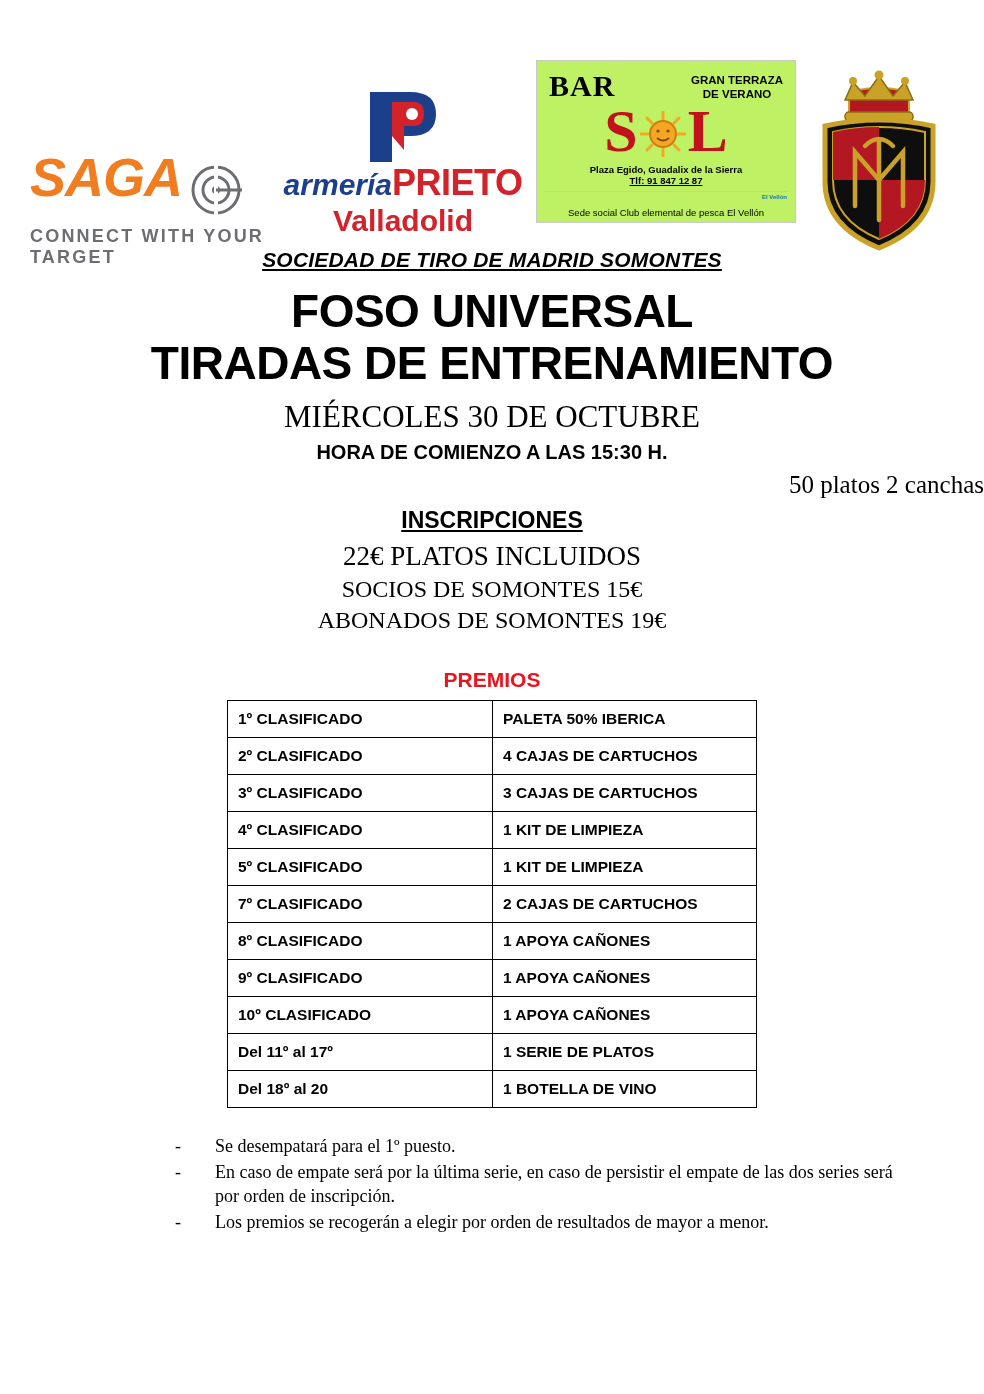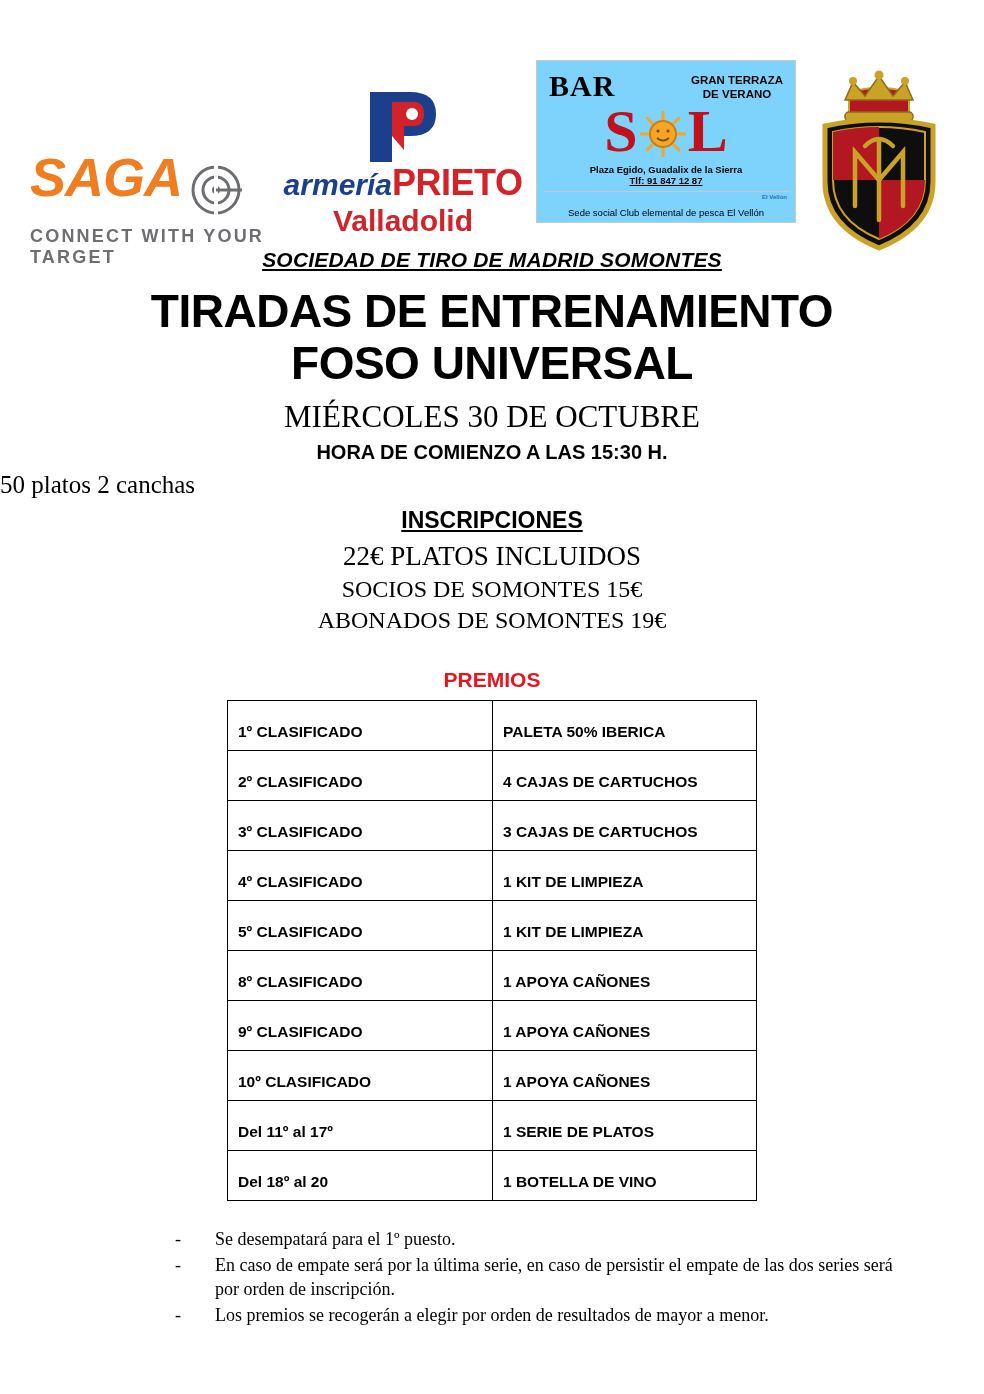--- a/index.html
+++ b/index.html
@@ -88,21 +88,21 @@
     margin-top: 2px;
   }
 
   
   .barsol {
     width: 260px;
     border: 1px solid #c9c9c9;
     padding: 8px 6px 4px 6px;
     box-sizing: border-box;
     text-align: center;
-    background: #7dd3fc;
+    background: #bef264;
   }
   .barsol-top {
     display: flex;
     justify-content: space-between;
     align-items: flex-start;
     padding: 0 6px;
   }
   .barsol-bar {
     font-family: "Liberation Serif", serif;
     font-weight: bold;
@@ -191,21 +191,21 @@
     font-size: 31px;
     margin-top: 10px;
   }
   .start-time {
     text-align: center;
     font-weight: bold;
     font-size: 20px;
     margin-top: 6px;
   }
   .platos {
-    text-align: left;
+    text-align: right;
     font-family: "Liberation Serif", serif;
     font-size: 25px;
     margin-top: 7px;
   }
   .inscripciones {
     text-align: center;
     font-weight: bold;
     font-size: 23px;
     text-decoration: underline;
     margin-top: 8px;
@@ -234,21 +234,21 @@
   .prize-table {
     width: 530px;
     margin: 8px auto 0 auto;
     border-collapse: collapse;
     table-layout: fixed;
   }
   .prize-table td {
     border: 1px solid #000;
     font-weight: bold;
     font-size: 15.5px;
-    padding: 20px 8px 7px 10px;
+    padding: 7px 8px 7px 10px;
     height: 22px;
   }
   .prize-table td.pos {
     width: 246px;
   }
 
   
   .notes {
     margin: 26px 0 0 175px;
     width: 720px;
@@ -365,22 +365,22 @@
         <path d="M56 76 Q70 62 84 76"></path>
       </g>
     </svg>
   </div>
 
 </div>
 
 <div class="society">SOCIEDAD DE TIRO DE MADRID SOMONTES</div>
 
 <div class="title-main">
+  <div>FOSO UNIVERSAL</div>
   <div>TIRADAS DE ENTRENAMIENTO</div>
-  <div>FOSO UNIVERSAL</div>
 </div>
 
 <div class="date-line">MIÉRCOLES 30 DE OCTUBRE</div>
 <div class="start-time">HORA DE COMIENZO A LAS 15:30 H.</div>
 <div class="platos">50 platos 2 canchas</div>
 <div class="inscripciones">INSCRIPCIONES</div>
 <div class="price-main">22€ PLATOS INCLUIDOS</div>
 <div class="price-sub">SOCIOS DE SOMONTES 15€</div>
 <div class="price-sub">ABONADOS DE SOMONTES 19€</div>
 
@@ -402,20 +402,24 @@
     </tr>
     <tr>
       <td class="pos">4º CLASIFICADO</td>
       <td>1 KIT DE LIMPIEZA</td>
     </tr>
     <tr>
       <td class="pos">5º CLASIFICADO</td>
       <td>1 KIT DE LIMPIEZA</td>
     </tr>
     <tr>
+      <td class="pos">7º CLASIFICADO</td>
+      <td>2 CAJAS DE CARTUCHOS</td>
+    </tr>
+    <tr>
       <td class="pos">8º CLASIFICADO</td>
       <td>1 APOYA CAÑONES</td>
     </tr>
     <tr>
       <td class="pos">9º CLASIFICADO</td>
       <td>1 APOYA CAÑONES</td>
     </tr>
     <tr>
       <td class="pos">10º CLASIFICADO</td>
       <td>1 APOYA CAÑONES</td>

